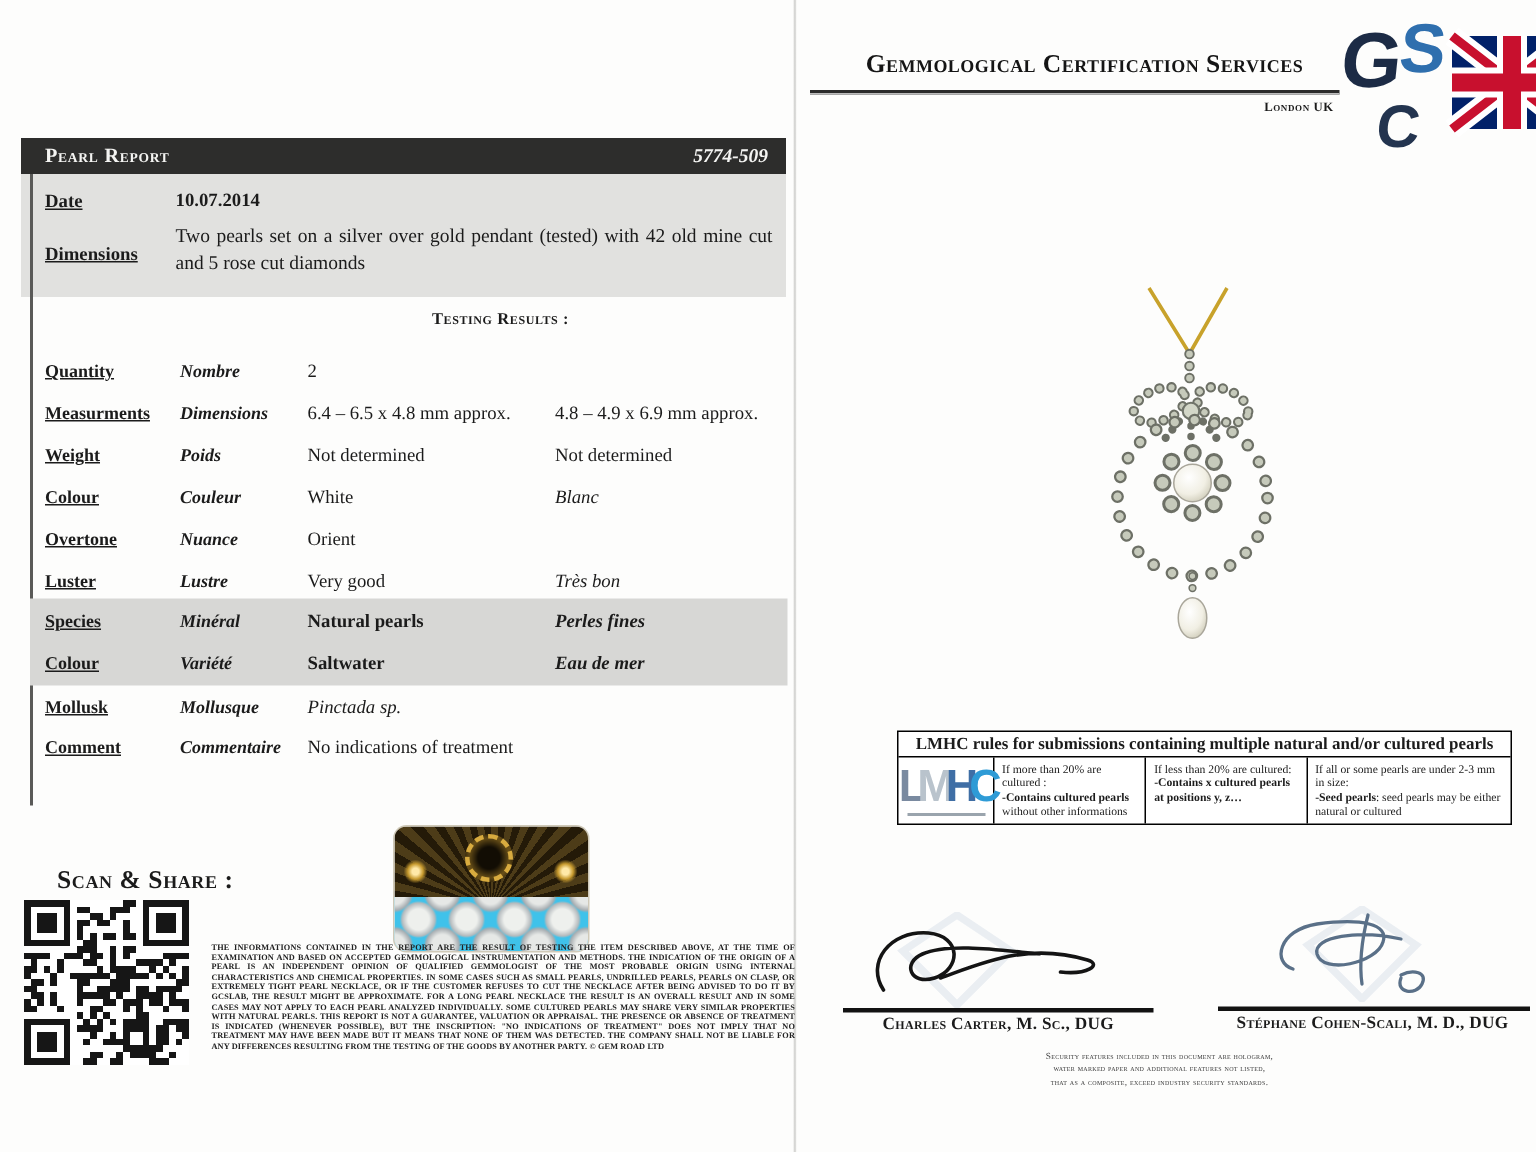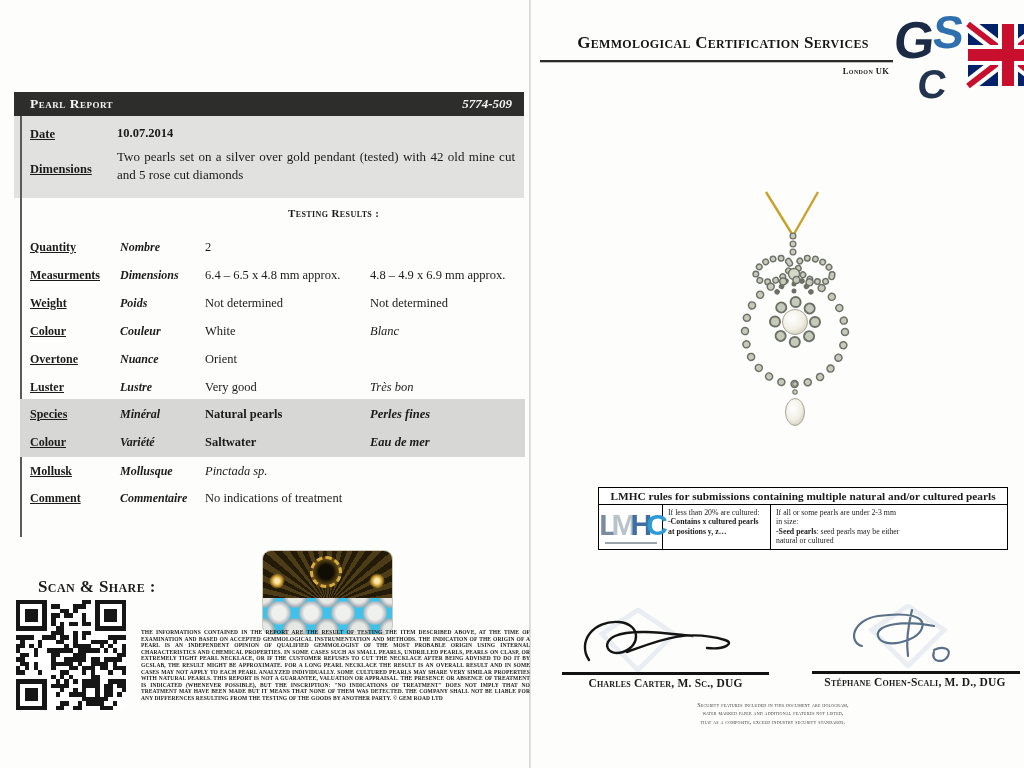--- a/index.html
+++ b/index.html
@@ -467,20 +467,24 @@
 
   <div id="lmhc" class="abs">
     <div id="lmhc-title">LMHC rules for submissions containing multiple natural and/or cultured pearls</div>
     <div id="lmhc-body">
       <div id="lmhc-logo-cell" class="lmhc-cell">
         <div id="lmhc-letters">
           <span class="l1">L</span><span class="l2">M</span><span class="l3">H</span><span class="l4">C</span>
         </div>
         <div id="lmhc-caption-bar"></div>
       </div>
+      <div id="lmhc-col1" class="lmhc-cell lmhc-col">
+        <div>If more than 20% are cultured :</div>
+        <div><span class="lmhc-bold">-Contains cultured pearls</span><span> without other informations</span></div>
+      </div>
       <div id="lmhc-col2" class="lmhc-cell lmhc-col">
         <div>If less than 20% are cultured:</div>
         <div><span class="lmhc-bold">-Contains x cultured pearls at positions y, z…</span><span></span></div>
       </div>
       <div id="lmhc-col3" class="lmhc-cell">
         <div>If all or some pearls are under 2-3 mm in size:</div>
         <div><span class="lmhc-bold">-Seed pearls</span><span>: seed pearls may be either natural or cultured</span></div>
       </div>
     </div>
   </div>

